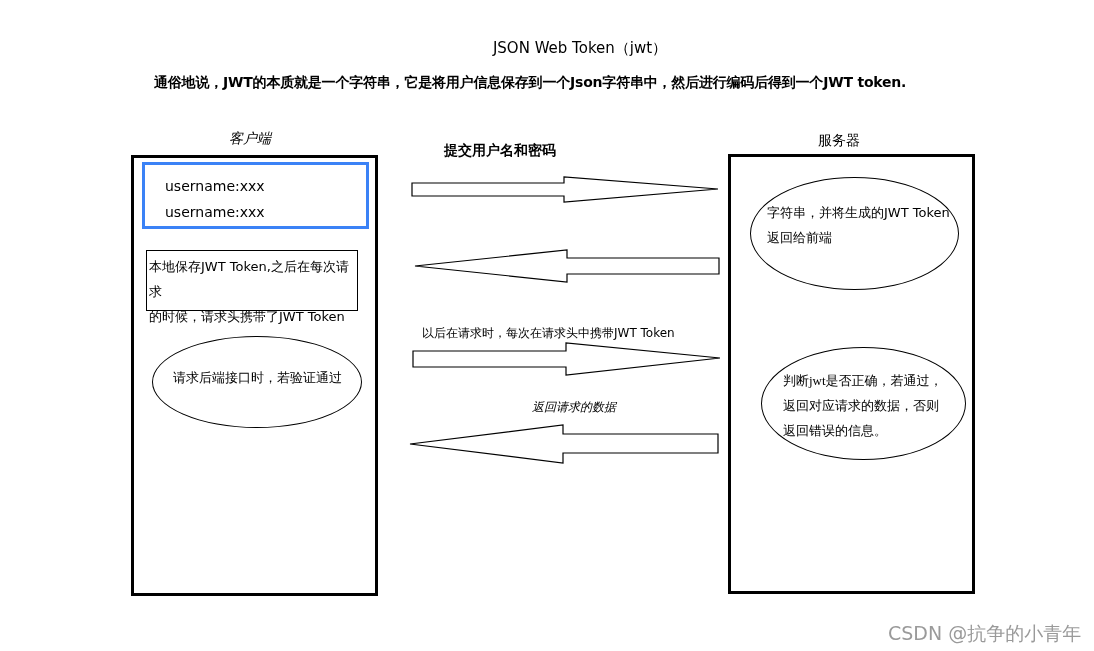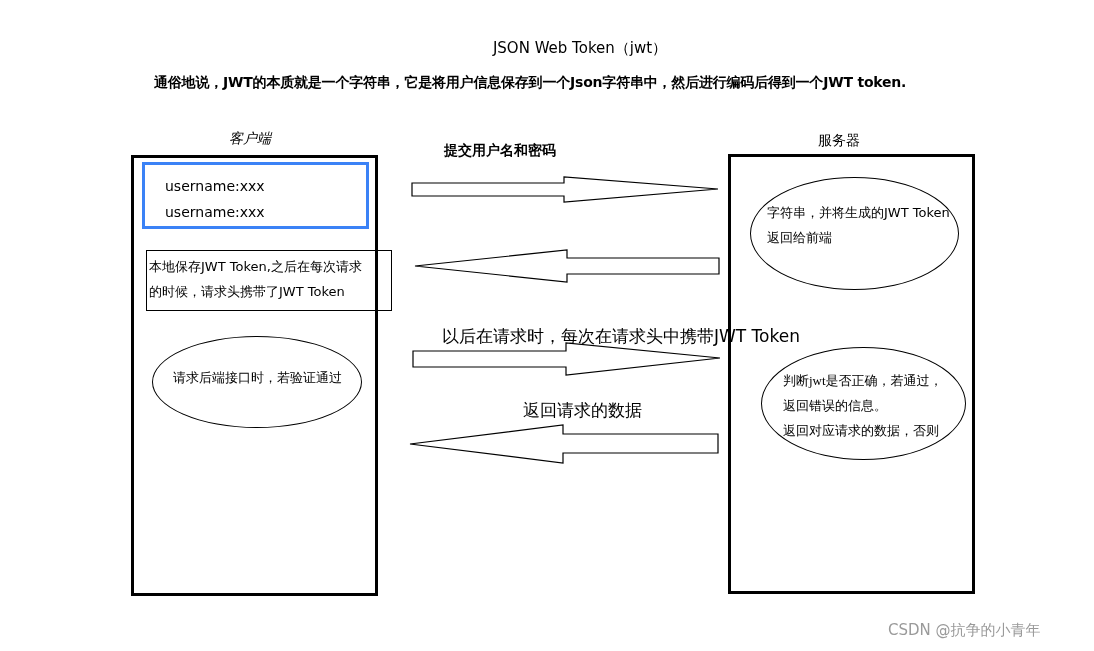--- a/index.html
+++ b/index.html
@@ -2,30 +2,30 @@
 <html><head>
   <meta charset="utf-8">
   <style>
     html, body { margin: 0; padding: 0; background: #ffffff; }
     body { width: 1094px; height: 651px; position: relative; overflow: hidden;
            font-family: "DejaVu Sans", "Liberation Sans", sans-serif; color: #000; }
     .abs { position: absolute; }
     .title { left: 0; width: 1160px; top: 39px; text-align: center; font-size: 15px; }
     .subtitle { left: 154px; top: 74px; font-size: 14px; font-weight: bold; white-space: nowrap; letter-spacing: -0.2px; }
     .label { font-size: 14px; white-space: nowrap; }
-    .small { font-size: 17px; white-space: nowrap; margin-left: 20px; }
+    .small { font-size: 12px; white-space: nowrap; }
     .box-client { left: 131px; top: 155px; width: 241px; height: 435px; border: 3px solid #000; }
     .box-server { left: 728px; top: 154px; width: 241px; height: 434px; border: 3px solid #000; }
     .cred-box { left: 142px; top: 162px; width: 221px; height: 60px; border: 3px solid #3b82f6; padding: 8px 0 0 20px; box-sizing: border-box; width: 227px; height: 67px; }
     .cred-line { font-size: 14px; line-height: 26px; }
-    .store-box { left: 146px; top: 250px; width: 246px; height: 61px; border: 1px solid #000; box-sizing: border-box; padding: 3px 2px; font-size: 13px; line-height: 25px; }
+    .store-box { left: 146px; top: 250px; width: 212px; height: 61px; border: 1px solid #000; box-sizing: border-box; padding: 3px 2px; font-size: 13px; line-height: 25px; }
     .ellipse { border: 1px solid #000; border-radius: 50%; box-sizing: border-box; }
     .ell-text { font-size: 13px; line-height: 25px; }
     svg.arrows { position: absolute; left: 0; top: 0; }
-    .watermark { left: 888px; top: 621px; font-size: 15px; color: #9a9a9a; white-space: nowrap; }
+    .watermark { left: 888px; top: 621px; font-size: 19px; color: #9a9a9a; white-space: nowrap; }
   </style>
 </head>
 <body>
 
 <div class="abs title" style="left:0;width:1160px;">JSON Web Token（jwt）</div>
 <div class="abs subtitle">通俗地说，JWT的本质就是一个字符串，它是将用户信息保存到一个Json字符串中，然后进行编码后得到一个JWT token.</div>
 
 <div class="abs label" style="left:229px; top:130px;font-style:italic;">客户端</div>
 <div class="abs box-client"></div>
 <div class="abs cred-box">
@@ -42,27 +42,27 @@
 <div class="abs label" style="left:818px; top:132px;">服务器</div>
 <div class="abs box-server"></div>
 <div class="abs ellipse" style="left:750px; top:177px; width:209px; height:113px;"></div>
 <div class="abs ell-text" style="left:767px; top:200px;">
   <div>字符串，并将生成的JWT Token</div>
   <div>返回给前端</div>
 </div>
 <div class="abs ellipse" style="left:761px; top:347px; width:205px; height:113px;"></div>
 <div class="abs ell-text" style="left:783px; top:368px;font-family:Liberation Serif, serif;">
   <div>判断jwt是否正确，若通过，</div>
+  <div>返回对应请求的数据，否则</div>
   <div>返回错误的信息。</div>
-  <div>返回对应请求的数据，否则</div>
 </div>
 
 <div class="abs label" style="left:444px; top:142px;font-weight:bold;">提交用户名和密码</div>
 <div class="abs small" style="left:422px; top:325px;">以后在请求时，每次在请求头中携带JWT Token</div>
-<div class="abs small" style="left:503px; top:399px;">返回请求的数据</div>
+<div class="abs small" style="left:532px; top:399px;font-style:italic;">返回请求的数据</div>
 
 <svg class="arrows" width="1094" height="651">
   <polygon points="412,183 564,183 564,177 718,189 564,202 564,196 412,196" fill="#fff" stroke="#000" stroke-width="1.2"></polygon>
   <polygon points="719,258 567,258 567,250 415,266 567,282 567,274 719,274" fill="#fff" stroke="#000" stroke-width="1.2"></polygon>
   <polygon points="413,351 566,351 566,343 720,358 566,375 566,367 413,367" fill="#fff" stroke="#000" stroke-width="1.2"></polygon>
   <polygon points="718,434 563,434 563,425 410,444 563,463 563,453 718,453" fill="#fff" stroke="#000" stroke-width="1.2"></polygon>
 </svg>
 
 <div class="abs watermark">CSDN @抗争的小青年</div>
 

